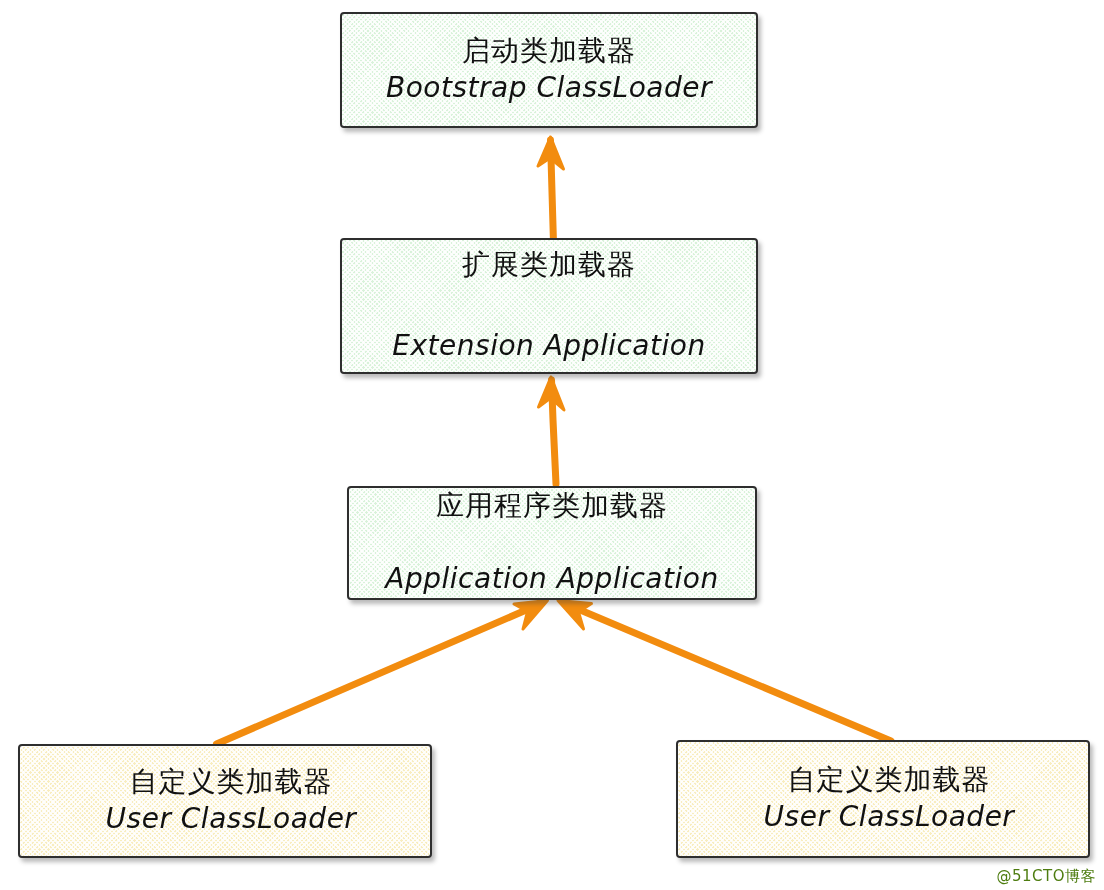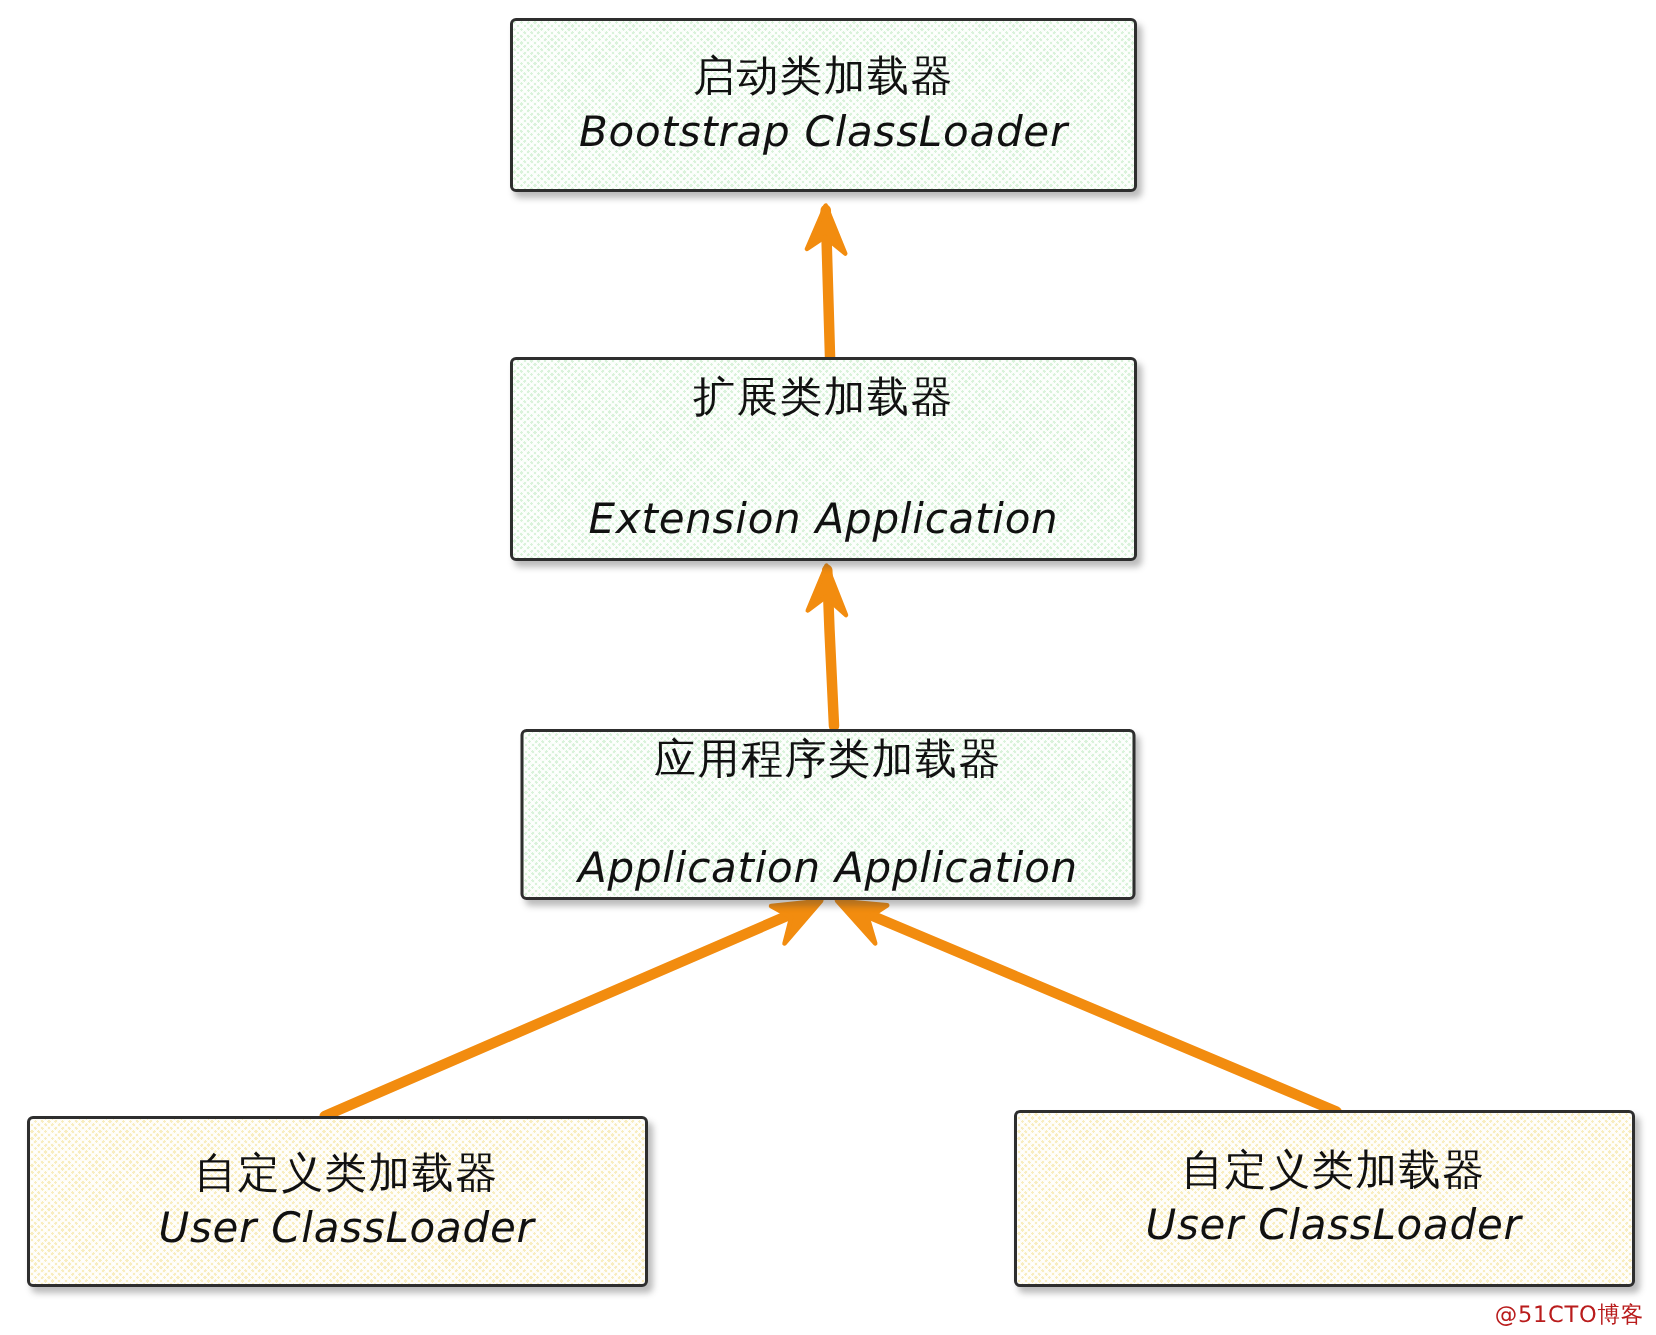--- a/index.html
+++ b/index.html
@@ -66,21 +66,21 @@
     line-height: 1.22;
     letter-spacing: 0.5px;
     white-space: nowrap;
     margin-top: 4px;
   }
   .watermark {
     position: absolute;
     right: 8px;
     bottom: 4px;
     font-size: 15px;
-    color: #b91c1c;
+    color: #4d7c0f;
     letter-spacing: 0.5px;
     z-index: 3;
     white-space: nowrap;
   }
 </style>
 </head>
 <body>
 
 <div id="canvas">
 

